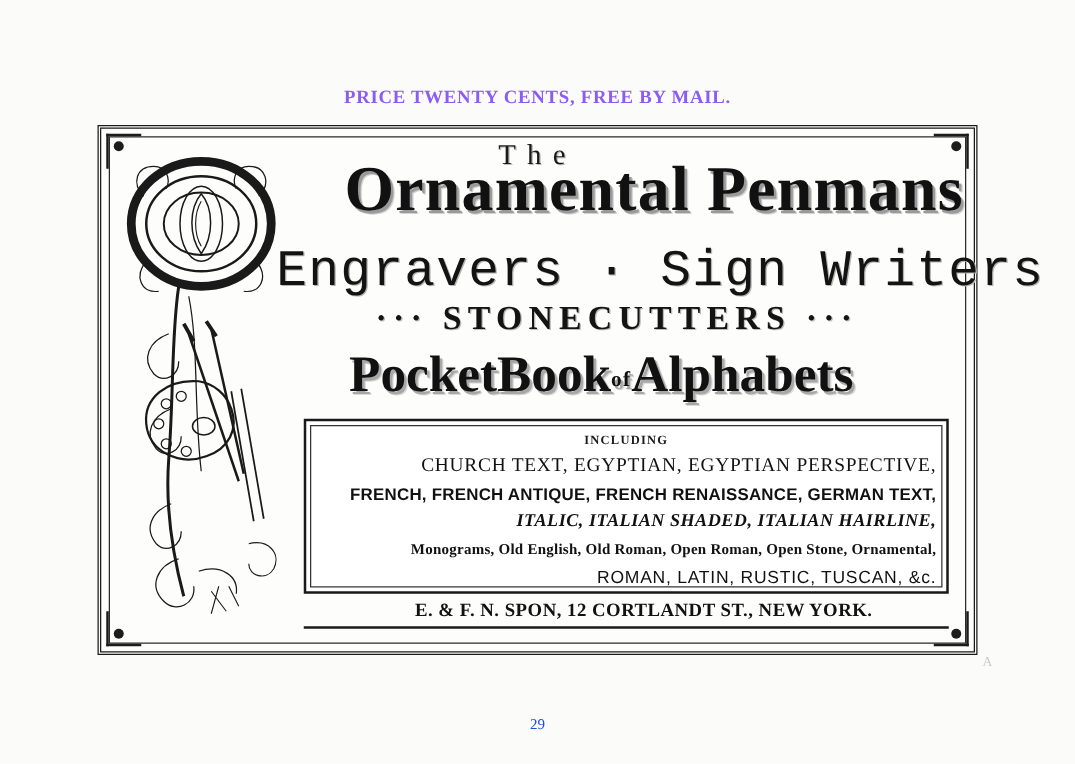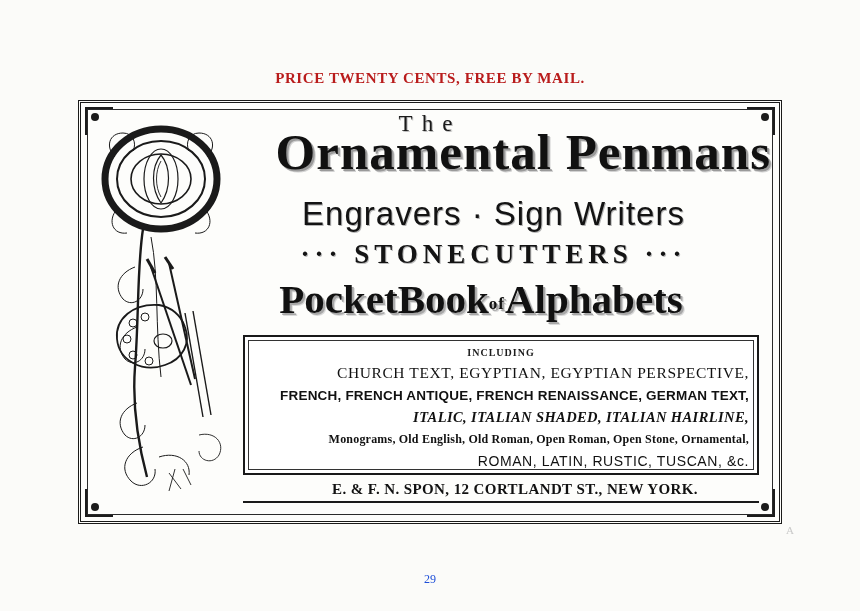--- a/index.html
+++ b/index.html
@@ -25,21 +25,21 @@
   .price-line {
     position: absolute;
     top: 70px;
     left: 0;
     width: 100%;
     text-align: center;
     font-family: "Liberation Serif", serif;
     font-weight: bold;
     font-size: 15px;
     letter-spacing: 0.6px;
-    color: #b91c1c;
+    color: #8b5cf6;
   }
 
   
   .frame {
     position: absolute;
     left: 78px;
     top: 100px;
     width: 704px;
     height: 424px;
     border: 3px double #1a1a1a;
@@ -110,22 +110,22 @@
     color: #111;
     text-shadow: 2px 2px 0 #9a9a9a, 3px 3px 0 #d2d2d2;
     white-space: nowrap;
   }
   .line-2 {
     position: absolute;
     left: 140px;
     top: 92px;
     width: 545px;
     text-align: center;
-    font-family: Liberation Sans, sans-serif;
-    font-size: 33px;
+    font-family: Liberation Mono, monospace;
+    font-size: 41px;
     letter-spacing: 1px;
     color: #131313;
     text-shadow: 1px 1px 0 #b5b5b5;
     white-space: nowrap;
   }
   .and-word {
     position: absolute;
     left: 140px;
     top: 126px;
     width: 545px;

